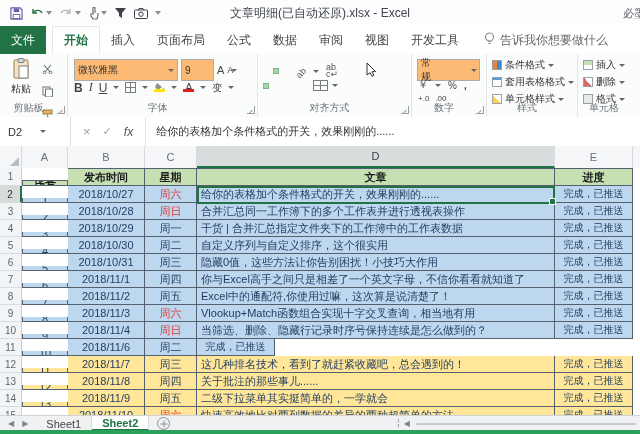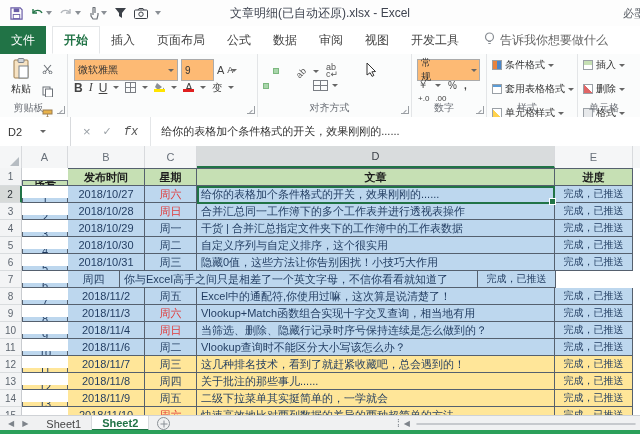--- a/index.html
+++ b/index.html
@@ -47,35 +47,35 @@
   .grid-ico{width:11px; height:11px; border:1px solid #7a7e84; box-sizing:border-box;
     background:linear-gradient(#7a7e84,#7a7e84) center/1px 100% no-repeat,
                linear-gradient(#7a7e84,#7a7e84) center/100% 1px no-repeat;}
   .lines{width:13px; height:10px; background:repeating-linear-gradient(to bottom,#5f6row 0,#5f656b 0 1px,transparent 1px 3px);}
   .lines{background:repeating-linear-gradient(to bottom,#5f656b 0 1px,transparent 1px 3px);}
   .albtn{padding:2px; border:1px solid transparent;}
   .albtn.on{background:#a9d6ab; border:1px solid #7cb87f;}
   .alignrow{position:absolute; left:5px; display:flex; gap:4px; align-items:center;}
   .numicons{position:absolute; left:6px; top:24px; display:flex; gap:7px; align-items:center; font-size:10px; color:#444;}
   .decs{position:absolute; left:6px; top:40px; display:flex; gap:6px; font-size:8px; color:#444;}
-  .stylerows{position:absolute; left:5px; top:4px; display:flex; flex-direction:column; gap:10px;}
+  .stylerows{position:absolute; left:5px; top:4px; display:flex; flex-direction:column; gap:3px;}
   .stylerow{display:flex; align-items:center; gap:3px; font-size:10px; color:#333; white-space:nowrap;}
   .sq{width:10px; height:10px; flex:none; border:1px solid #9aa0a6; box-sizing:border-box;}
   .sq.s0{background:linear-gradient(90deg,#e8823c 50%,#4a86c8 50%);}
   .sq.s1{background:linear-gradient(#5b9bd5 30%,#fff 30%); }
   .sq.s2{background:linear-gradient(45deg,#ffd24d 50%,#fff 50%);}
   .sq.c0{background:linear-gradient(#c6e0b4 50%,#fff 50%);}
   .sq.c1{background:linear-gradient(45deg,#e06666 50%,#fff 50%);}
   .sq.c2{background:#e7e9eb;}
 
   
   .fbar{position:absolute; left:0; top:117px; width:640px; height:29px; background:#fff; border-bottom:1px solid #d0d3d6; display:flex; align-items:stretch; font-size:11px;}
   .namebox{width:62px; border-right:1px solid #d8dadd; display:flex; align-items:center; padding-left:8px; color:#333; gap:18px;}
   .fbtns{display:flex; align-items:center; gap:12px; padding:0 12px; border-right:1px solid #e4e6e8; color:#9aa0a6;}
-  .fx{font-style:italic; font-family:Liberation Mono, monospace; color:#555; font-size:12px;}
+  .fx{font-style:italic; font-family:Liberation Sans, sans-serif; color:#555; font-size:12px;}
   .ftext{display:flex; align-items:center; padding-left:10px; color:#333; font-size:11px;}
 
   
   .colhdrs{position:absolute; left:0; top:146px; width:640px; height:22px; background:#f5f6f7; display:flex; border-bottom:1px solid #cfd2d6;}
   .ch{box-sizing:border-box; border-right:1px solid #d8dadd; font-size:11px; color:#68707a; display:flex; align-items:center; justify-content:center; flex:none;}
   .ch.sel{background:#d9dcdd; border-bottom:2px solid var(--green); color:#3c4148;}
   .selall{position:relative;}
   .selall::after{content:""; position:absolute; right:2px; bottom:2px; border-left:9px solid transparent; border-bottom:9px solid #b6bcc2;}
   .w-rh{width:22px;} .w-a{width:46px;} .w-b{width:77px;} .w-c{width:52px;} .w-d{width:358px;} .w-e{width:78px;} .w-f{flex:1; border-right:none;}
 
@@ -247,20 +247,21 @@
           </span>
         <span class="caret"></span>
         <span class="abtn">
             <span style="font-size:11px; line-height:8px;">A</span>
             <span class="colorbar" style="background:#E02020;"></span>
           </span>
         <span class="caret"></span>
         <span style="font-size:10px;">变</span>
         <span class="caret"></span>
       </div>
+      <div class="glabel">字体</div>
       <span class="dlg"></span>
     </div>
 
     <div class="rgroup g-align">
       <div class="alignrow" style="top:5px;">
         <span class="albtn"><span class="lines"></span></span>
         <span class="albtn on"><span class="lines"></span></span>
         <span class="albtn"><span class="lines"></span></span>
         <span class="albtn"><span style="display:inline-block; transform:rotate(-45deg); font-size:9px; color:#555;">ab</span></span>
         <span class="caret"></span>
@@ -420,20 +421,21 @@
           <div class="cell w-a first">5</div>
           <div class="cell w-b">2018/10/31</div>
           <div class="cell w-c">周三</div>
           <div class="cell w-d dcol">隐藏0值，这些方法让你告别困扰！小技巧大作用</div>
           <div class="cell w-e ecol">完成，已推送</div>
           <div class="cell w-f fcol"></div>
         </div>
         <div class="grow band-blue">
           <div class="rhc">7</div>
           <div class="cell w-a first">6</div>
+          <div class="cell w-b">2018/11/1</div>
           <div class="cell w-c">周四</div>
           <div class="cell w-d dcol">你与Excel高手之间只是相差了一个英文字母，不信你看看就知道了</div>
           <div class="cell w-e ecol">完成，已推送</div>
           <div class="cell w-f fcol"></div>
         </div>
         <div class="grow band-blue">
           <div class="rhc">8</div>
           <div class="cell w-a first">7</div>
           <div class="cell w-b">2018/11/2</div>
           <div class="cell w-c">周五</div>
@@ -457,21 +459,20 @@
           <div class="cell w-c red">周日</div>
           <div class="cell w-d dcol">当筛选、删除、隐藏行记录时序号保持连续是怎么做到的？</div>
           <div class="cell w-e ecol">完成，已推送</div>
           <div class="cell w-f fcol"></div>
         </div>
         <div class="grow band-blue">
           <div class="rhc">11</div>
           <div class="cell w-a first">10</div>
           <div class="cell w-b">2018/11/6</div>
           <div class="cell w-c">周二</div>
-          <div class="cell w-d dcol">Vlookup查询时不能区分大小写该怎么办？</div>
           <div class="cell w-e ecol">完成，已推送</div>
           <div class="cell w-f fcol"></div>
         </div>
         <div class="grow band-yellow">
           <div class="rhc">12</div>
           <div class="cell w-a first">11</div>
           <div class="cell w-b">2018/11/7</div>
           <div class="cell w-c">周三</div>
           <div class="cell w-d dcol">这几种排名技术，看到了就赶紧收藏吧，总会遇到的！</div>
           <div class="cell w-e ecol">完成，已推送</div>

